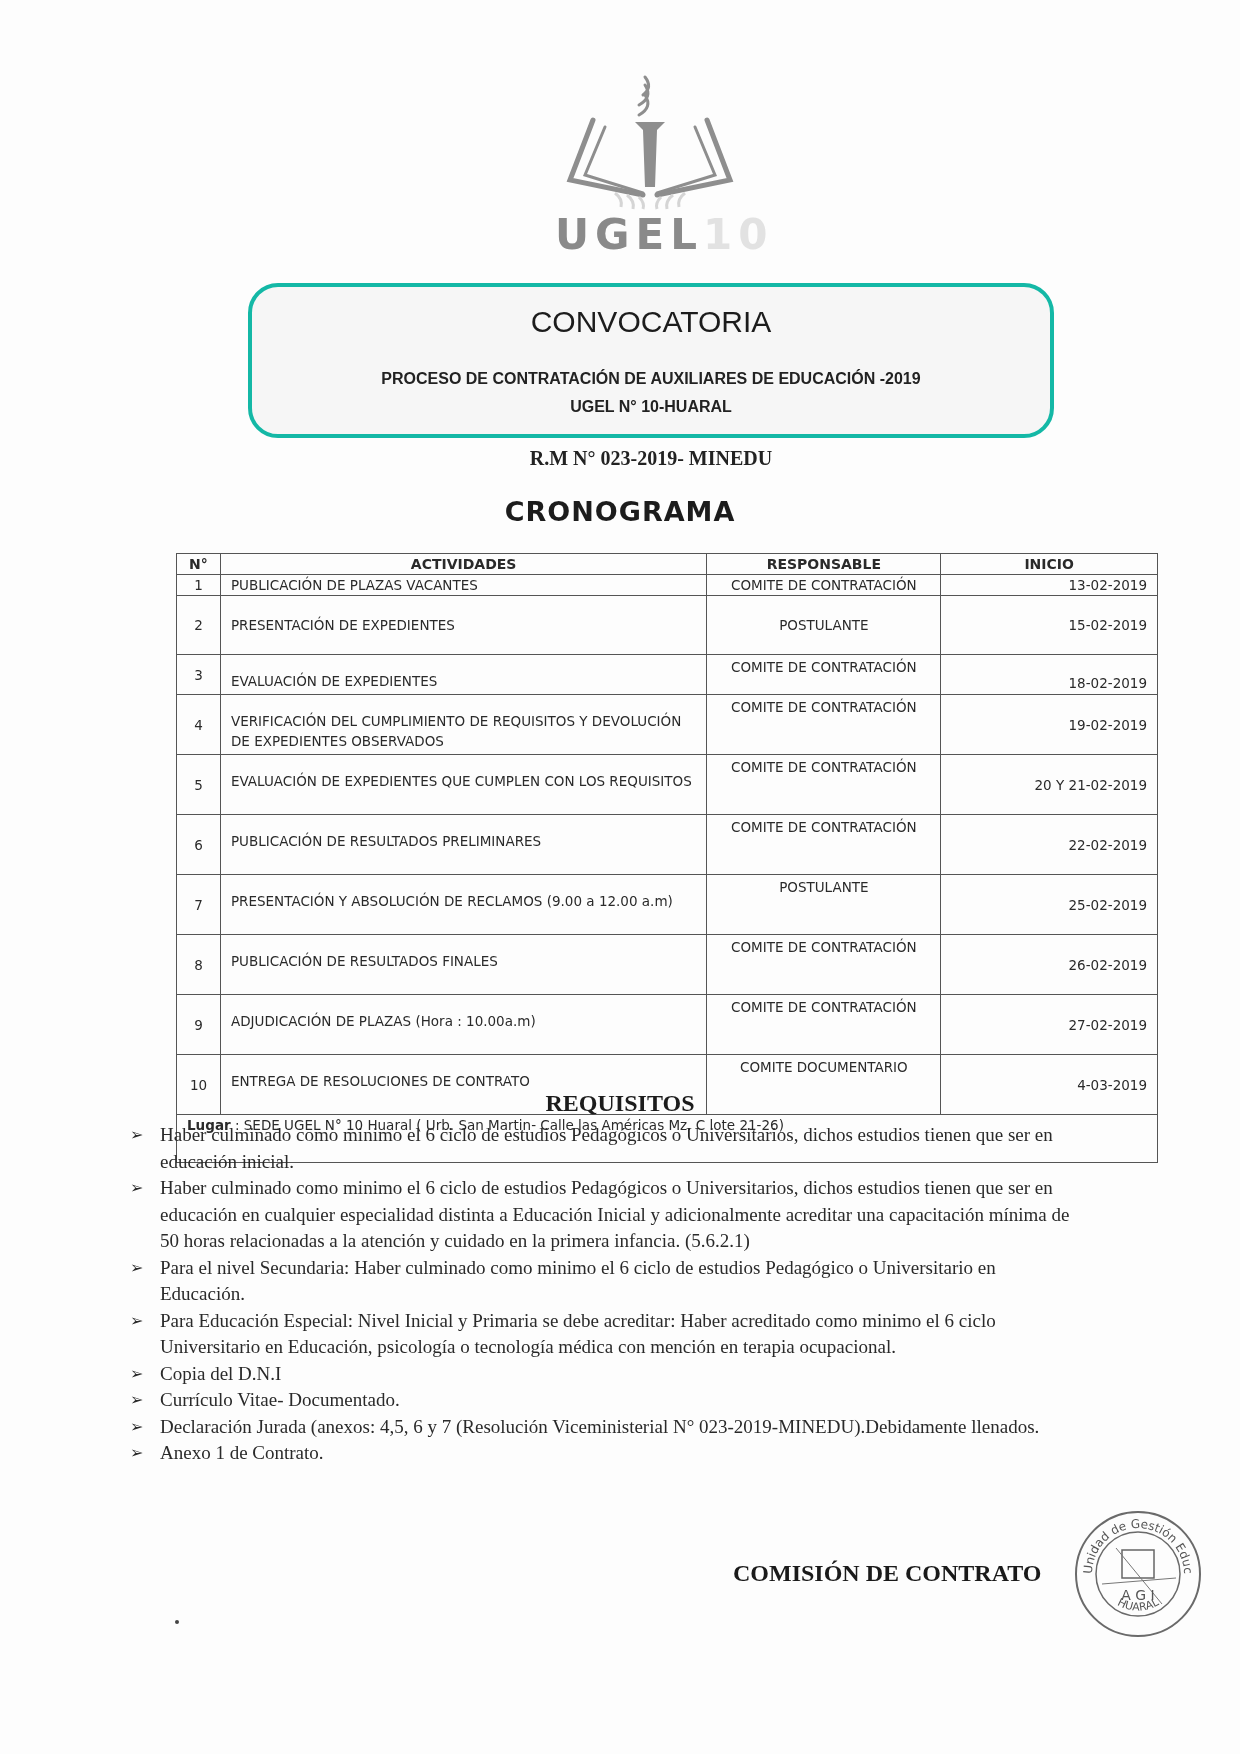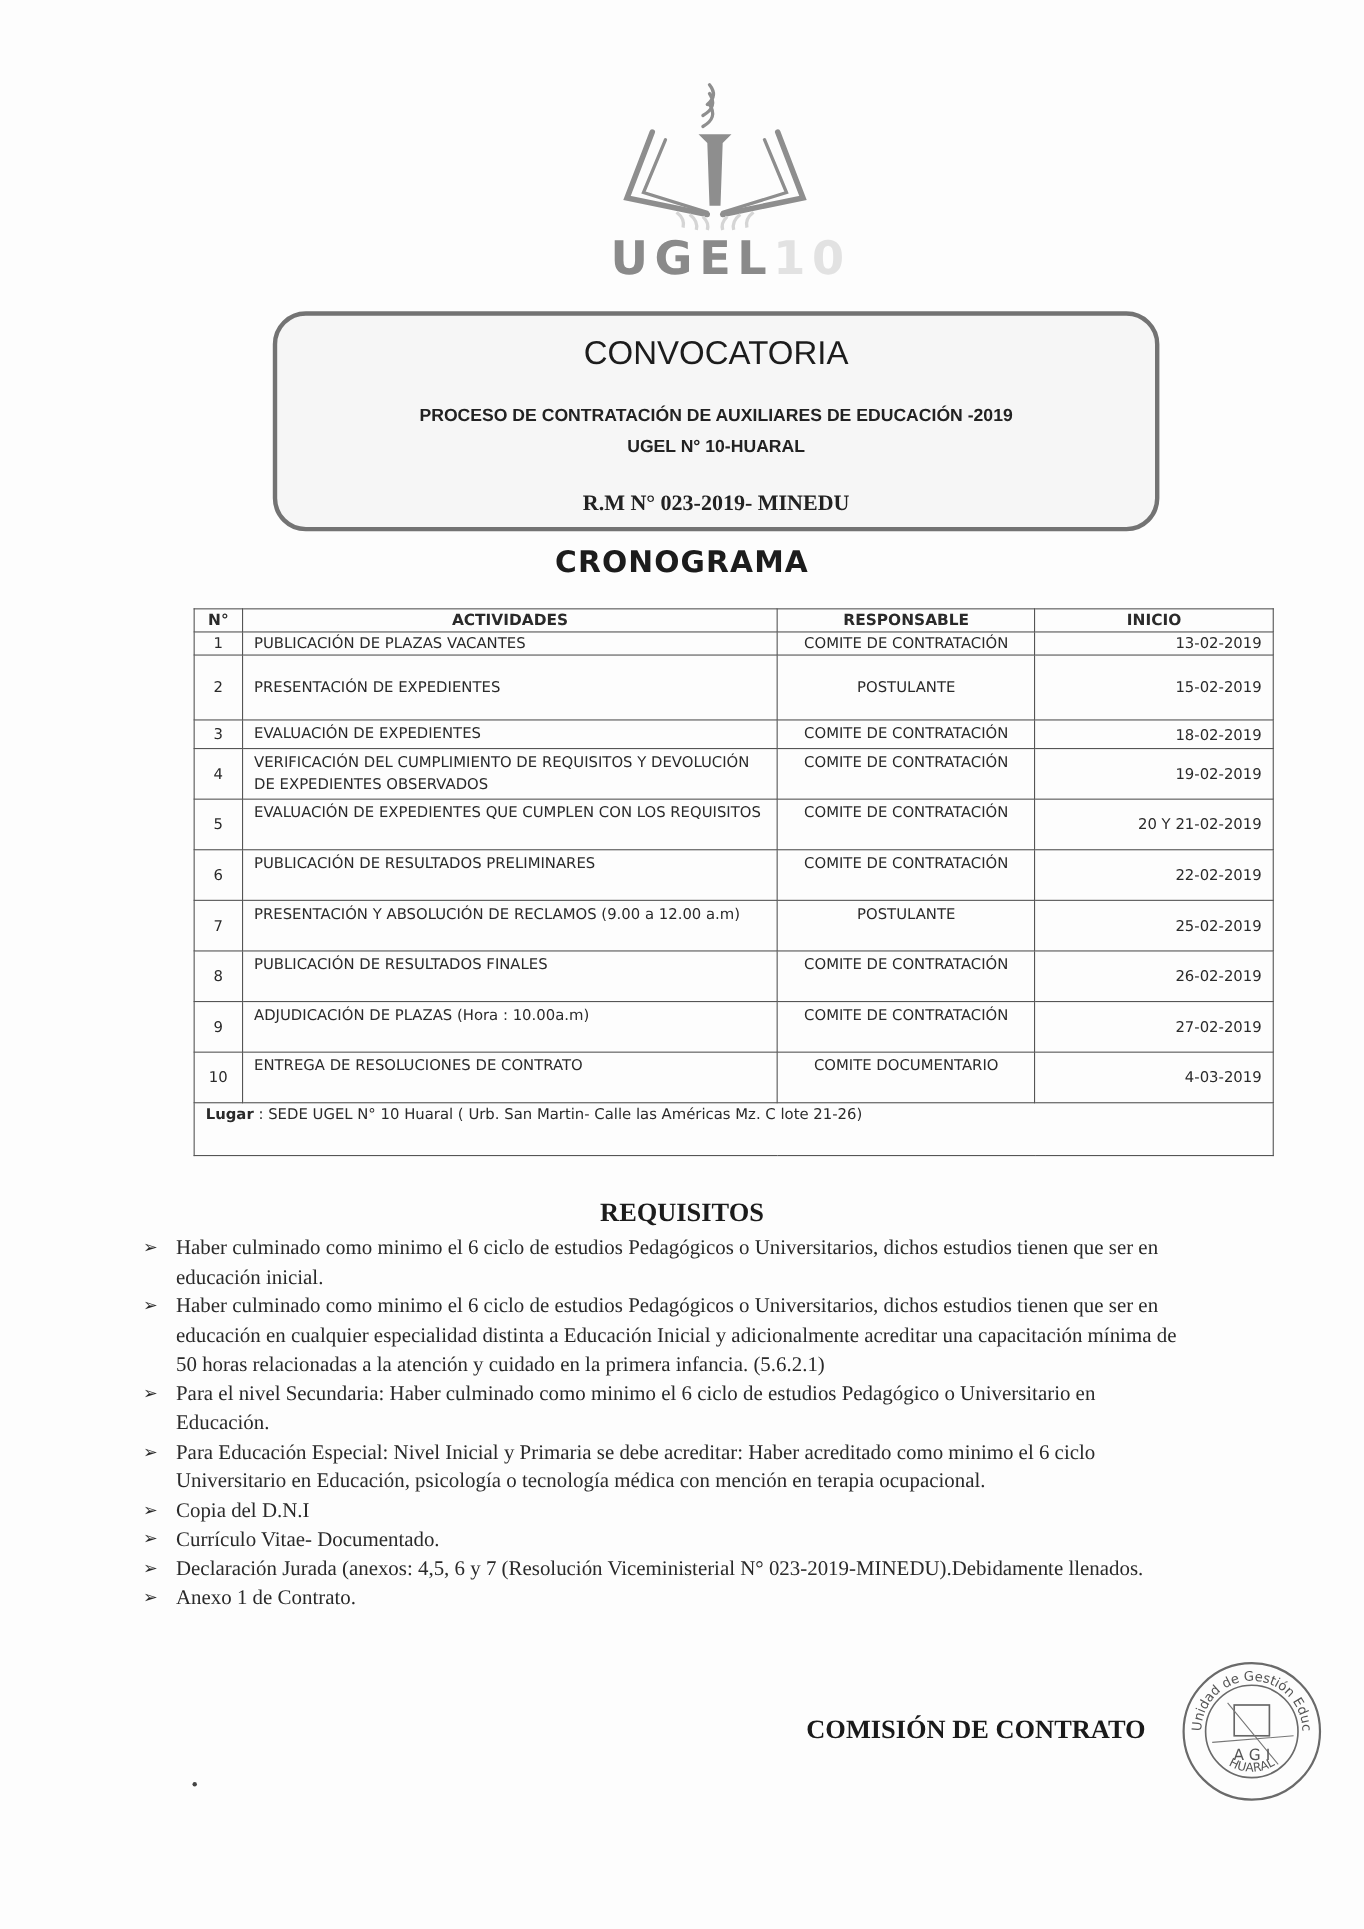--- a/index.html
+++ b/index.html
@@ -9,22 +9,22 @@
     }
     .logo { position: absolute; left: 555px; top: 65px; width: 190px; height: 200px; }
     .logo svg { width: 100%; height: 100%; }
     .logo-text {
       position: absolute; left: 0; top: 145px; width: 190px; text-align: center;
       font-family: "DejaVu Sans", sans-serif; font-weight: bold; font-size: 42px;
       letter-spacing: 6px; color: #8a8a8a;
     }
     .logo-text .num { color: #e2e2e2; }
     .header-box {
-      position: absolute; left: 248px; top: 283px; width: 806px; height: 200px;
-      border: 4px solid #737373; border-radius: 30px; background: #f6f6f6;
+      position: absolute; left: 248px; top: 283px; width: 806px; height: 155px;
+      border: 4px solid #14b8a6; border-radius: 30px; background: #f6f6f6;
       box-sizing: border-box;
     }
     .hb-title {
       position: absolute; left: 0; right: 0; top: 18px; text-align: center;
       font-family: "Liberation Sans", sans-serif; font-size: 30px; color: #1c1c1c;
     }
     .hb-sub {
       position: absolute; left: 0; right: 0; top: 78px; text-align: center;
       font-family: "Liberation Sans", sans-serif; font-weight: bold; font-size: 16px; line-height: 28px;
       color: #222;
@@ -38,21 +38,21 @@
       font-family: "DejaVu Sans", sans-serif; font-weight: bold; font-size: 27px; letter-spacing: 1px;
     }
     table.sched {
       position: absolute; left: 176px; top: 553px; width: 982px;
       border-collapse: collapse; font-family: "DejaVu Sans", sans-serif; font-size: 13.5px;
       color: #2a2a2a; table-layus: fixed;
     }
     table.sched th, table.sched td { border: 1.5px solid #555; padding: 0 10px; }
     table.sched th { font-weight: bold; height: 20px; font-size: 14px; }
     table.sched td.n { text-align: center; width: 42px; padding: 0; }
-    table.sched td.act { width: 455px; vertical-align: top; padding-top: 2px; line-height: 20px; }
+    table.sched td.act { width: 455px; vertical-align: top; padding-top: 16px; line-height: 20px; }
     table.sched td.resp { width: 208px; text-align: center; vertical-align: top; padding-top: 2px; line-height: 20px; }
     table.sched td.ini { width: 191px; text-align: right; vertical-align: middle; }
     table.sched tr.r1 td { height: 20px; vertical-align: middle; padding-top: 0; }
     table.sched tr.r2 td { height: 58px; vertical-align: middle; padding-top: 0; }
     table.sched tr.rx td { height: 43px; }
     table.sched tr.r3 td.act { vertical-align: bottom; padding-bottom: 3px; }
     table.sched tr.r3 td.ini { vertical-align: bottom; padding-bottom: 3px; }
     table.sched td.lugar { height: 45px; vertical-align: top; padding-top: 2px; text-align: left; }
     table.sched td.lugar b { font-weight: bold; }
     .req-title {

